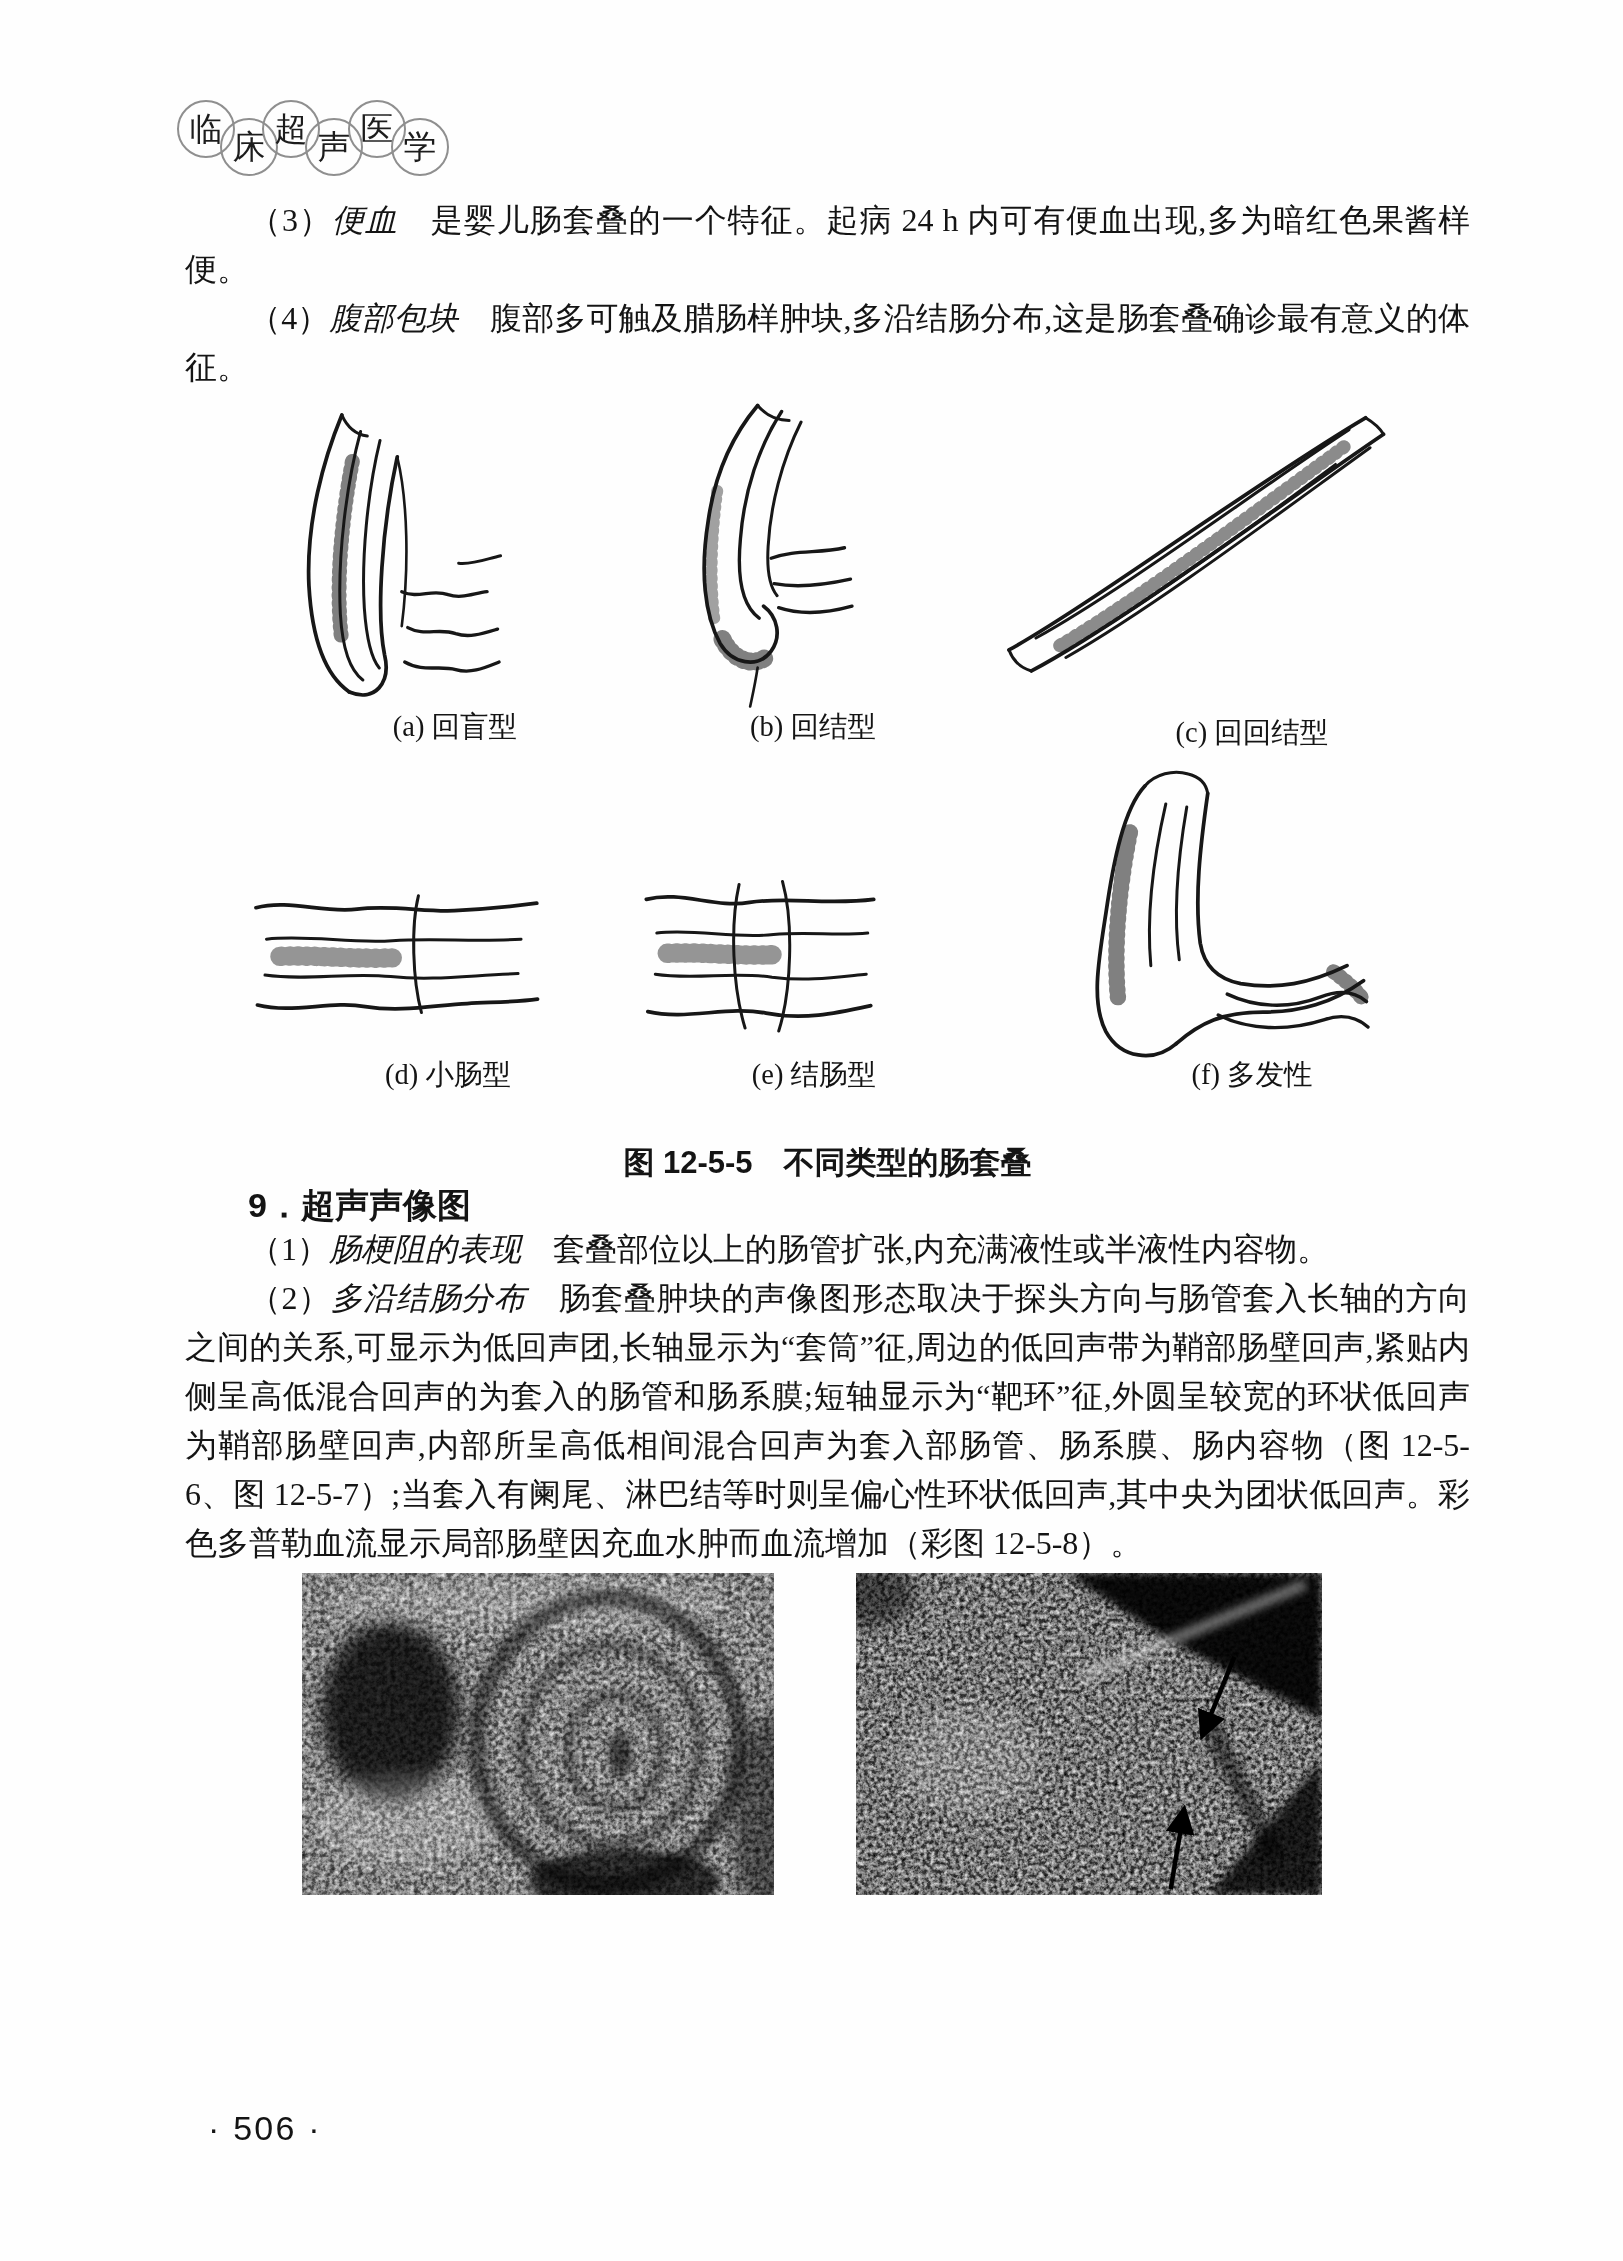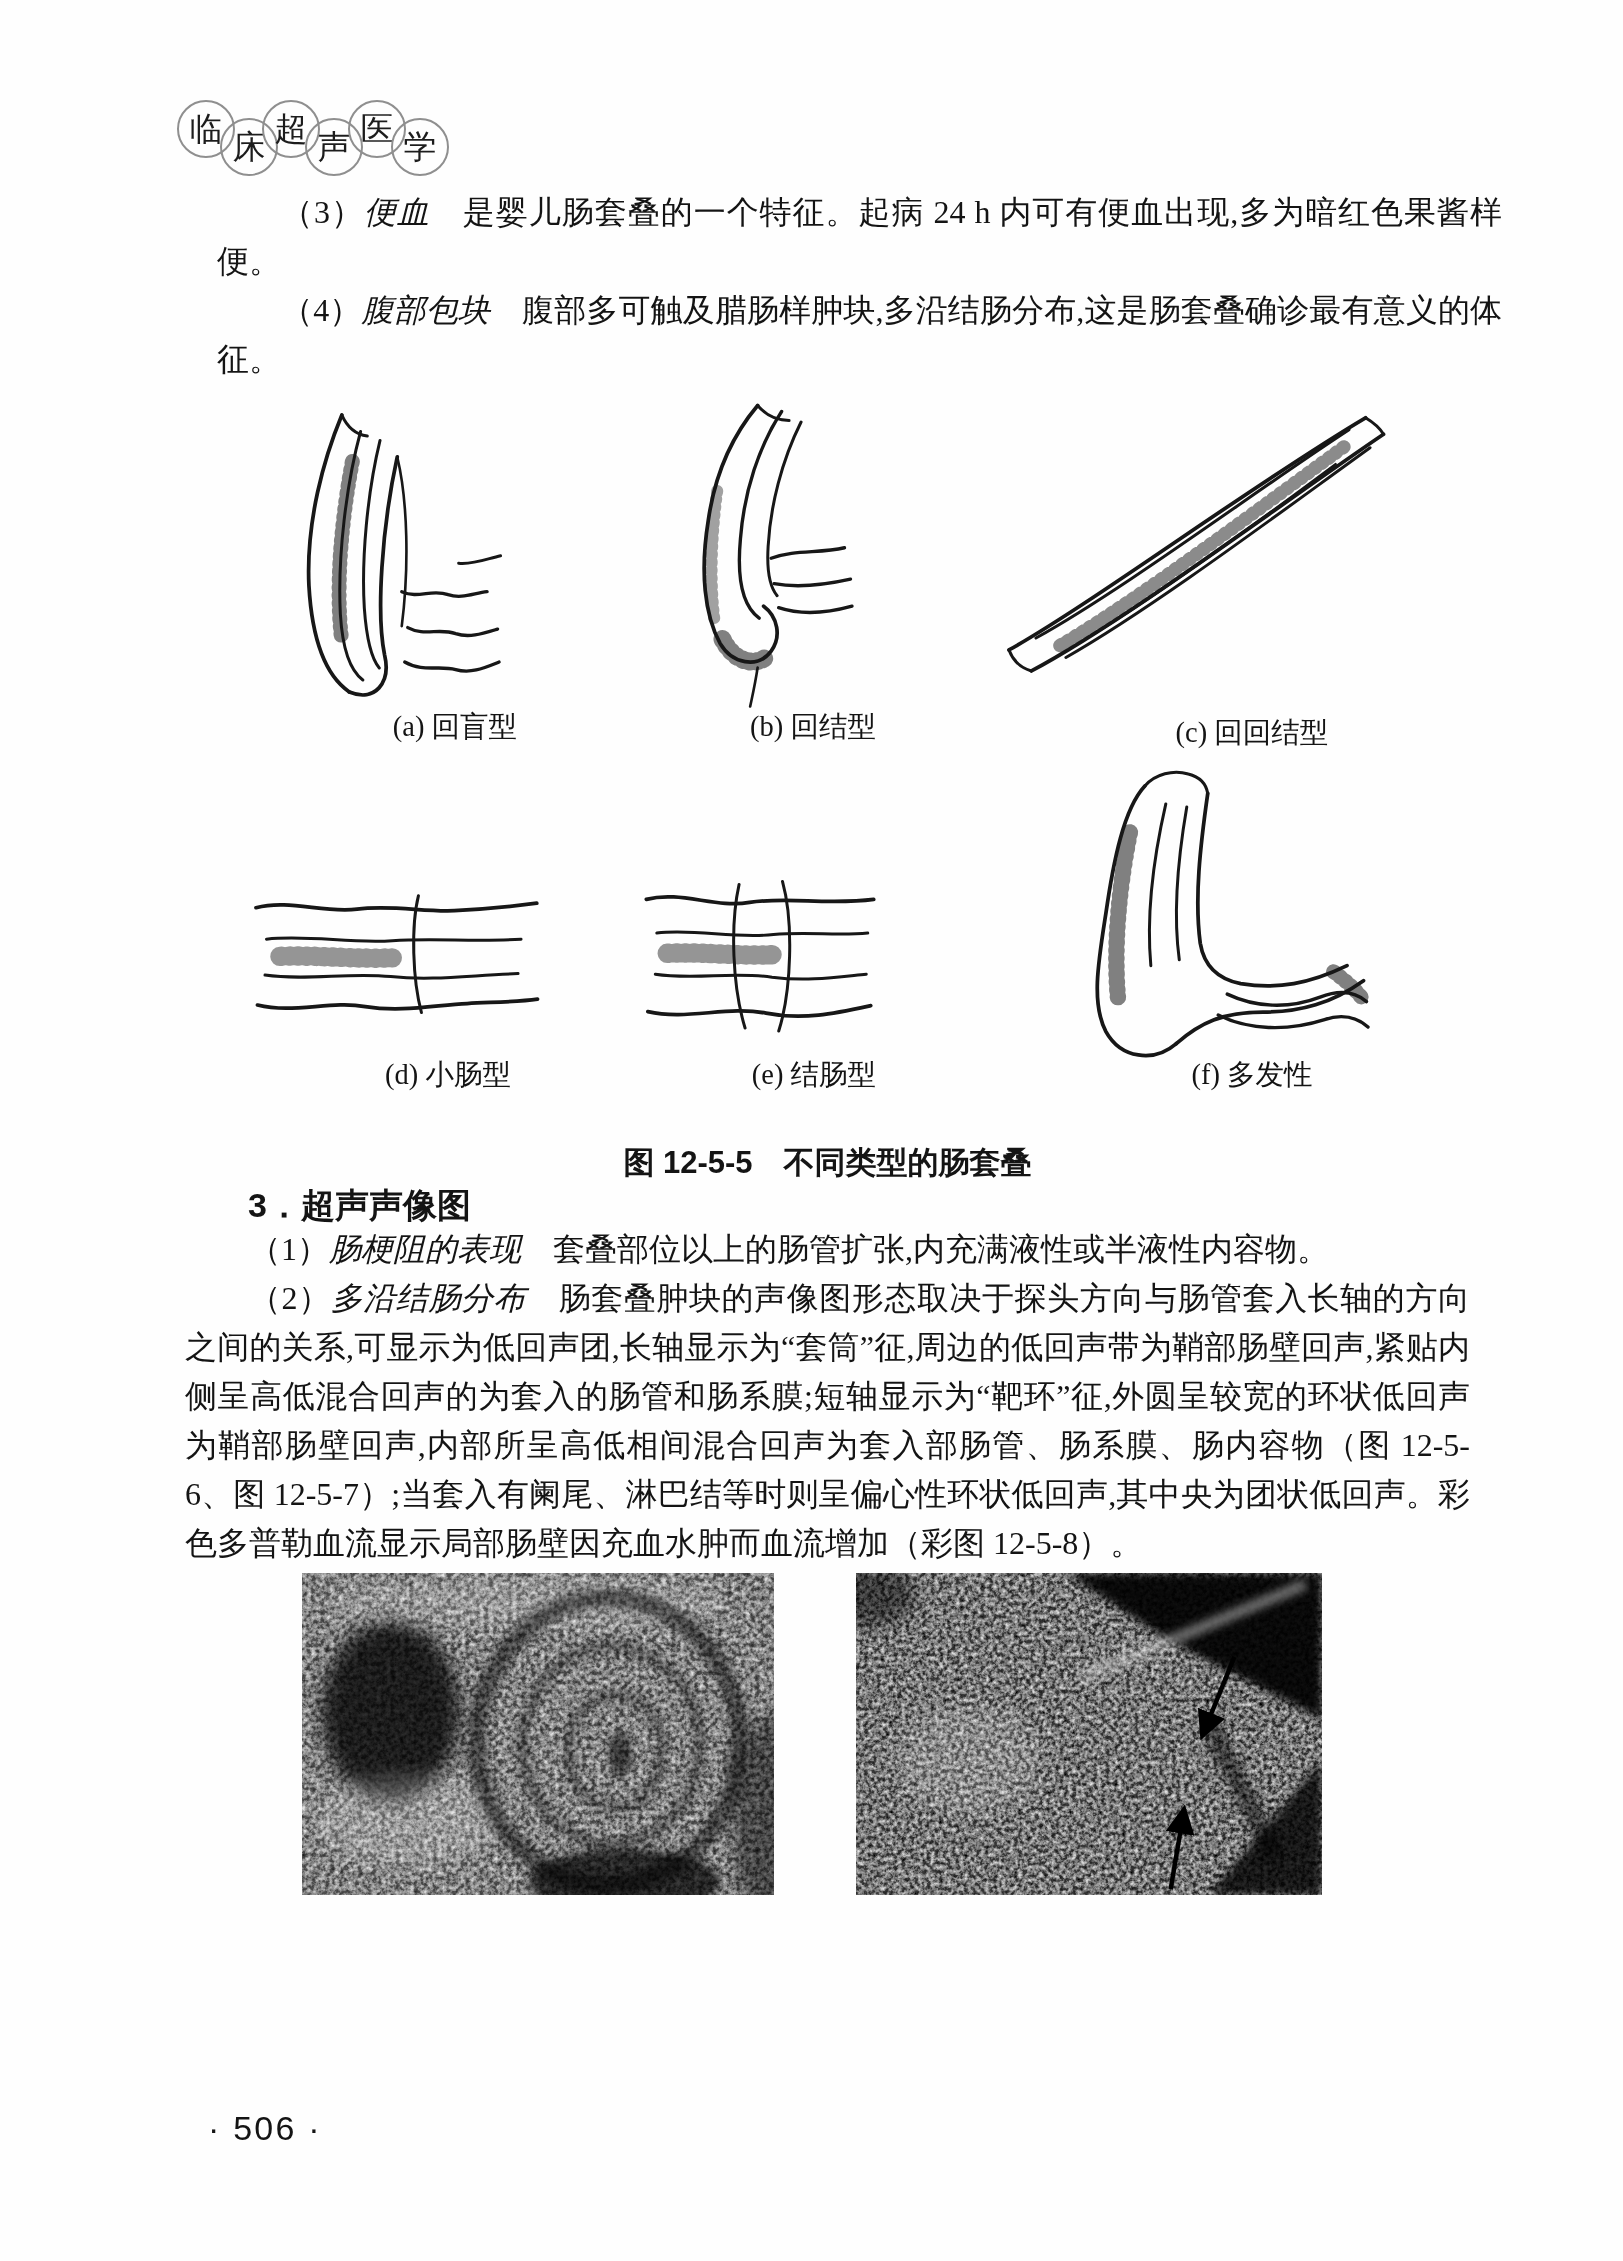--- a/index.html
+++ b/index.html
@@ -8,21 +8,21 @@
   
   .logo{position:absolute;left:177px;top:100px;width:285px;height:84px;}
   .logo-c{position:absolute;width:54px;height:54px;border:2.2px solid #8f8f8f;border-radius:50%;
           text-align:center;line-height:54px;font-size:33px;color:#1c1c1c;
           font-family:"Liberation Sans","DejaVu Sans",sans-serif;background:transparent;}
   
   .textcol{position:absolute;left:185px;width:1285px;font-size:32px;line-height:49px;
            text-align:justify;}
   .para{text-indent:64px;margin:0;}
   .kai{font-style:italic;}
-  #text-top{top:188px;margin-left:32px;}
+  #text-top{top:196px;}
   #text-mid{top:1225px;}
   .heading{position:absolute;left:248px;top:1183px;font-size:34px;font-weight:700;
            font-family:"Liberation Sans","DejaVu Sans",sans-serif;}
   
   .illo{position:absolute;}
   .fig-label{position:absolute;transform:translateX(-50%);font-size:28.5px;white-space:nowrap;margin-left:48px;}
   .caption{position:absolute;left:185px;width:1285px;text-align:center;font-size:31px;font-weight:700;
            font-family:"Liberation Sans","DejaVu Sans",sans-serif;}
   #caption1{top:1117px;margin-top:25px;}
   #caption2{top:1923px;}
@@ -174,21 +174,21 @@
 
   <div class="fig-label" id="lab-a">(a) 回盲型</div>
   <div class="fig-label" id="lab-b">(b) 回结型</div>
   <div class="fig-label" id="lab-c">(c) 回回结型</div>
   <div class="fig-label" id="lab-d">(d) 小肠型</div>
   <div class="fig-label" id="lab-e">(e) 结肠型</div>
   <div class="fig-label" id="lab-f">(f) 多发性</div>
 
   <div class="caption" id="caption1">图 12-5-5　不同类型的肠套叠</div>
 
-  <div class="heading">3．超声声像图</div>
+  <div class="heading">9．超声声像图</div>
   <div class="textcol" id="text-mid">
     <p class="para"><span>（1）</span><span class="kai">肠梗阻的表现</span><span>　套叠部位以上的肠管扩张,内充满液性或半液性内容物。</span></p>
     <p class="para"><span>（2）</span><span class="kai">多沿结肠分布</span><span>　肠套叠肿块的声像图形态取决于探头方向与肠管套入长轴的方向之间的关系,可显示为低回声团,长轴显示为“套筒”征,周边的低回声带为鞘部肠壁回声,紧贴内侧呈高低混合回声的为套入的肠管和肠系膜;短轴显示为“靶环”征,外圆呈较宽的环状低回声为鞘部肠壁回声,内部所呈高低相间混合回声为套入部肠管、肠系膜、肠内容物（图 12-5-6、图 12-5-7）;当套入有阑尾、淋巴结等时则呈偏心性环状低回声,其中央为团状低回声。彩色多普勒血流显示局部肠壁因充血水肿而血流增加（彩图 12-5-8）。</span></p>
   </div>
 
   <svg class="us" id="us-left" viewBox="0 0 629 430" preserveAspectRatio="none">
     <rect width="629" height="430" fill="#060606"></rect>
     <rect width="629" height="430" filter="url(#spA)" opacity="0.92"></rect>
     <ellipse cx="118" cy="185" rx="92" ry="120" fill="#000" opacity=".78" filter="url(#blur12)"></ellipse>
     <ellipse cx="300" cy="40" rx="270" ry="34" fill="#fff" opacity=".18" filter="url(#blur12)"></ellipse>

